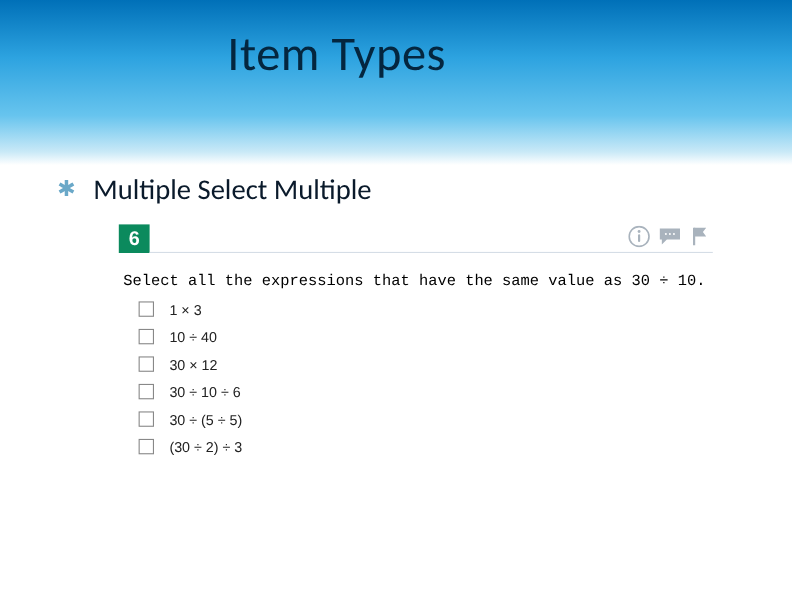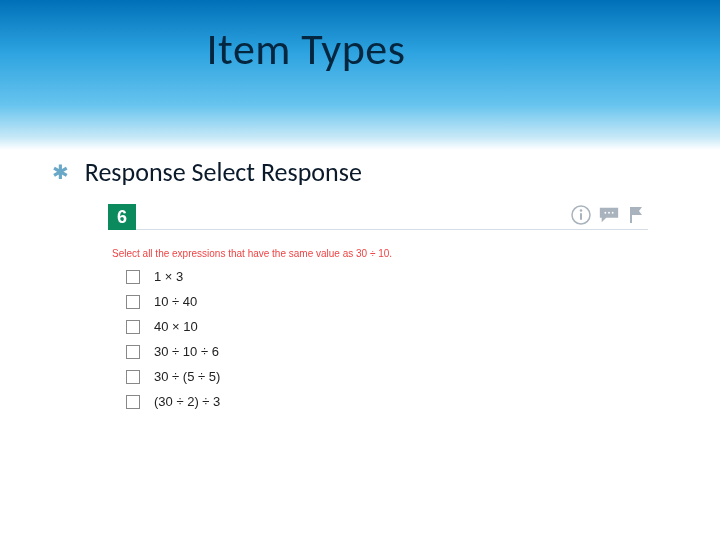--- a/index.html
+++ b/index.html
@@ -98,31 +98,31 @@
   }
   .q-icons .ic {
     width: 22px;
     height: 22px;
     display: flex;
     align-items: center;
     justify-content: center;
   }
   .q-icons svg { display: block; }
   .prompt {
-    font-family: Liberation Sans, sans-serif;
-    font-size: 10px;
-    color: #ef4444;
+    font-family: Liberation Mono, monospace;
+    font-size: 14px;
+    color: #000000;
     margin: 14px 4px 10px 4px;
   }
   .options {
     margin: 8px 4px 0 18px;
   }
   .opt {
     display: flex;
-    align-items: center;
+    align-items: flex-start;
     gap: 14px;
     margin: 10px 0;
     font-family: Arial, sans-serif;
     font-size: 13px;
     color: #222;
   }
   .cb {
     width: 12px;
     height: 12px;
     border: 1px solid #888;
@@ -132,21 +132,21 @@
 </style>
 </head>
 <body>
 
 <div class="slide">
   <div class="banner"></div>
   <div class="title">Item Types</div>
 
   <div class="bullet-row">
     <span class="bullet-star">✱</span>
-    <span class="bullet-text">Response Select Response</span>
+    <span class="bullet-text">Multiple Select Multiple</span>
   </div>
 
   <div class="content">
 
     <div class="q-header">
       <div class="q-num">6</div>
       <div class="q-line"></div>
       <div class="q-icons">
         <div class="ic">
           <svg width="20" height="20" viewBox="0 0 20 20">
@@ -180,21 +180,21 @@
       <div class="opt">
         <span class="cb"></span>
         <span>1 × 3</span>
       </div>
       <div class="opt">
         <span class="cb"></span>
         <span>10 ÷ 40</span>
       </div>
       <div class="opt">
         <span class="cb"></span>
-        <span>40 × 10</span>
+        <span>30 × 12</span>
       </div>
       <div class="opt">
         <span class="cb"></span>
         <span>30 ÷ 10 ÷ 6</span>
       </div>
       <div class="opt">
         <span class="cb"></span>
         <span>30 ÷ (5 ÷ 5)</span>
       </div>
       <div class="opt">

